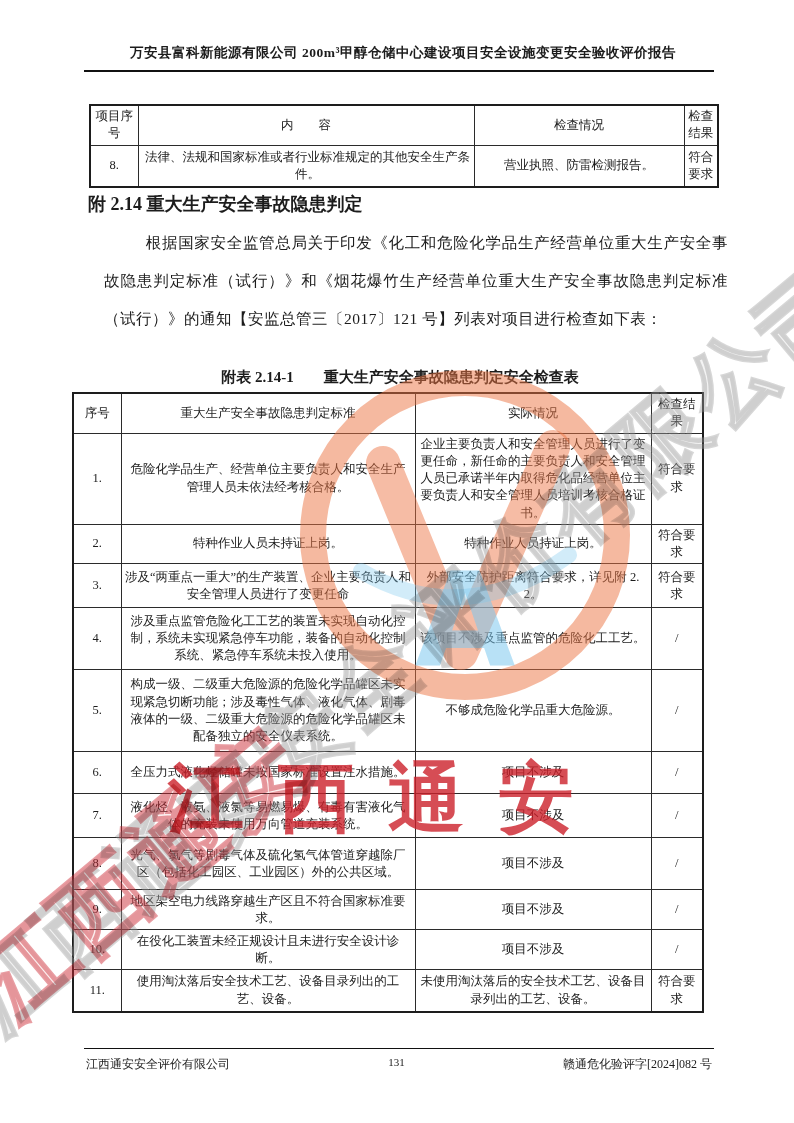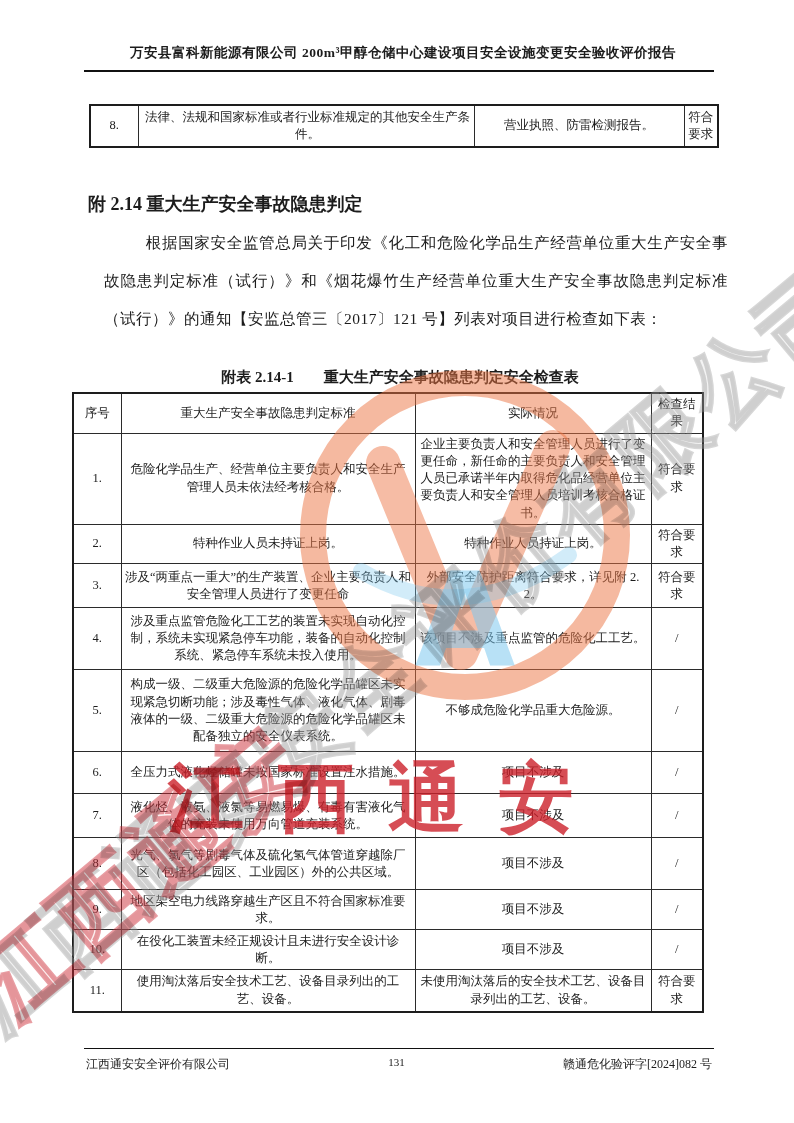--- a/index.html
+++ b/index.html
@@ -87,20 +87,26 @@
   <div class="header-rule"></div>
 
   <table class="tbl top-tbl">
     <colgroup>
         <col style="width:48px">
         <col style="width:336px">
         <col style="width:210px">
         <col style="width:34px">
       </colgroup>
     <tbody>
+        <tr style="height:38px">
+      <th>项目序号</th>
+      <th>内　　容</th>
+      <th>检查情况</th>
+      <th>检查结果</th>
+    </tr>
     <tr style="height:42px">
       <td>8.</td>
       <td class="cell-left">法律、法规和国家标准或者行业标准规定的其他安全生产条件。</td>
       <td>营业执照、防雷检测报告。</td>
       <td>符合要求</td>
     </tr>
   </tbody>
     </table>
 
   <h2 class="section-heading">附 2.14 重大生产安全事故隐患判定</h2>

